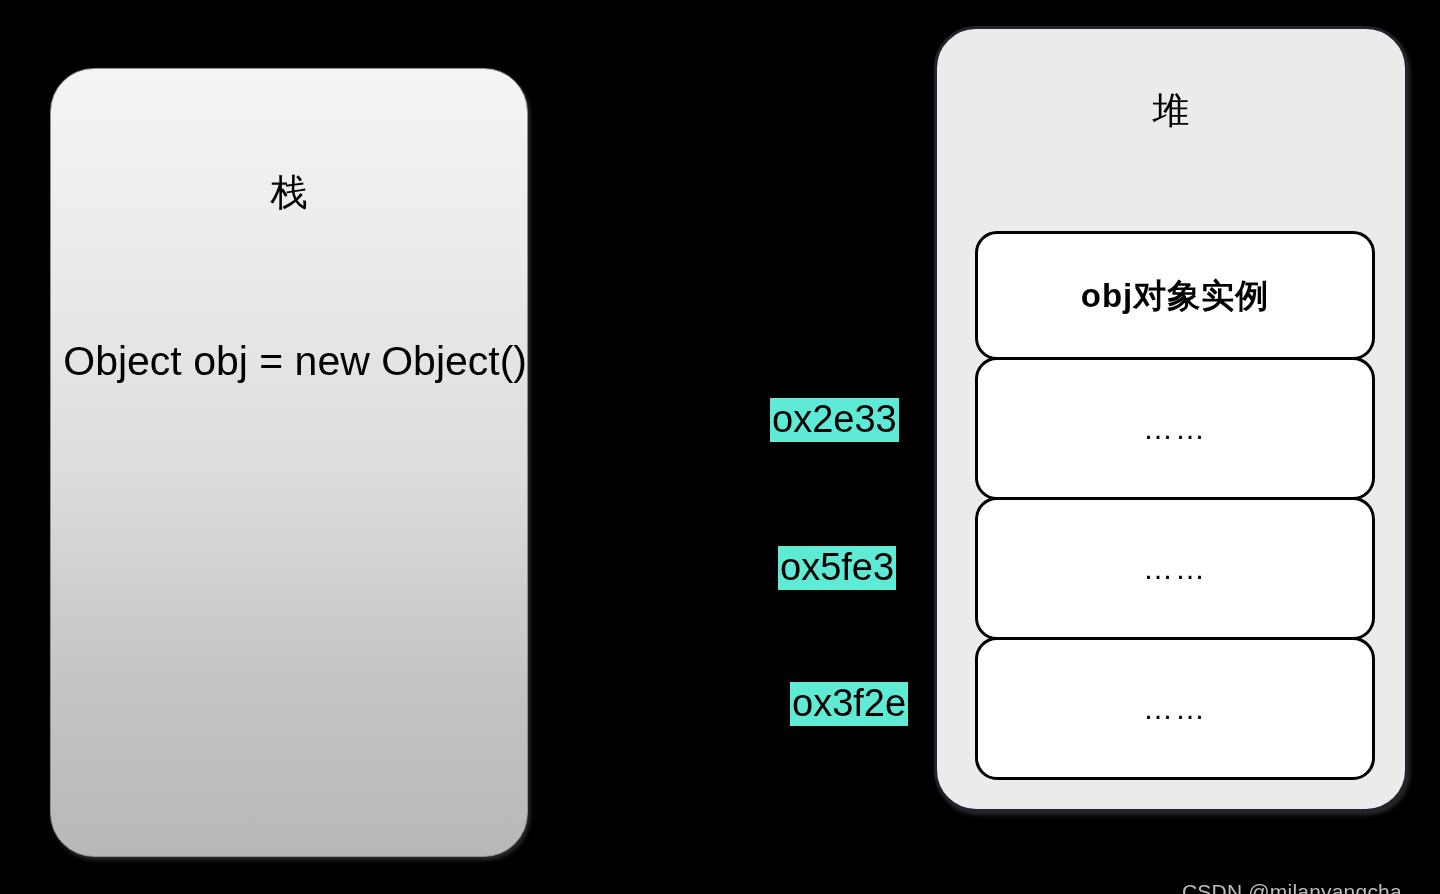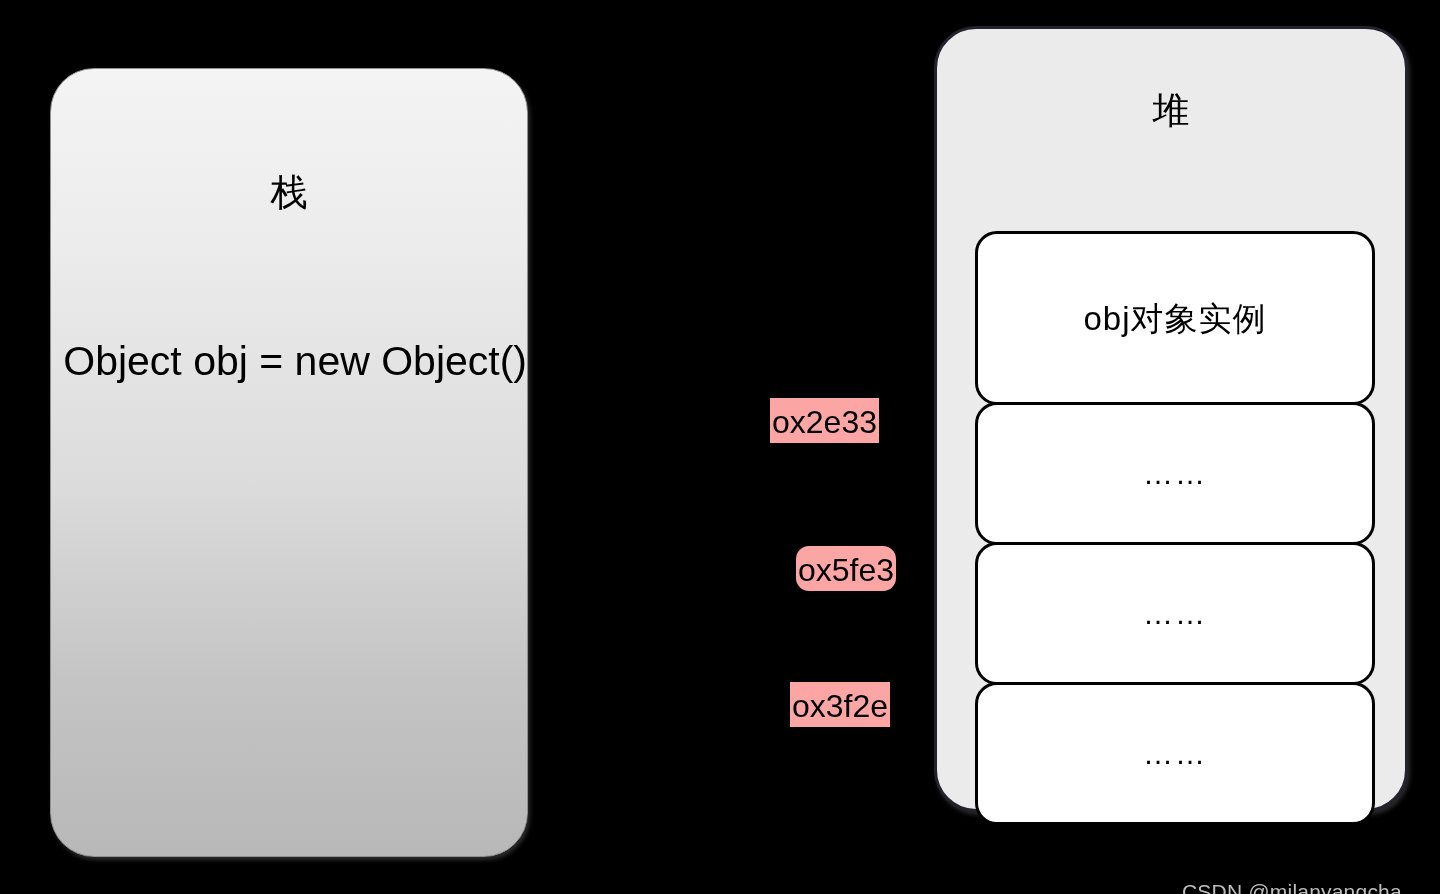--- a/index.html
+++ b/index.html
@@ -87,39 +87,39 @@
     width: 400px;
     background: #ffffff;
     border: 3px solid #000000;
     border-radius: 22px;
     box-sizing: border-box;
     display: flex;
     align-items: center;
     justify-content: center;
     color: #000000;
   }
-  .heap-slot.s0 { height: 174px; font-size: 33px; }
+  .heap-slot.s0 { height: 129px; font-size: 33px; font-weight: bold; }
   .heap-slot.s1 { height: 143px; font-size: 30px; margin-top: -3px; }
   .heap-slot.s2 { height: 143px; font-size: 30px; margin-top: -3px; }
   .heap-slot.s3 { height: 143px; font-size: 30px; margin-top: -3px; }
   .slot-text { line-height: 1; letter-spacing: 1px; }
   .slot-text.dots { letter-spacing: 2px; font-size: 30px; }
 
   
   .addr-label {
     position: absolute;
-    background: #fca5a5;
+    background: #5eead4;
     color: #000000;
-    font-size: 32px;
+    font-size: 38px;
     line-height: 1.06;
-    padding: 8px 2px 3px 2px;
+    padding: 1px 2px 3px 2px;
     white-space: nowrap;
   }
   .addr-0 { left: 770px; top: 398px; }
-  .addr-1 { left: 796px; top: 546px; border-radius: 13px; }
+  .addr-1 { left: 778px; top: 546px; }
   .addr-2 { left: 778px; top: 682px; margin-left: 12px; }
 
   
   .csdn-watermark {
     position: absolute;
     left: 1182px;
     top: 852px;
     font-size: 21px;
     color: #d8d8d8;
     opacity: 0.88;

